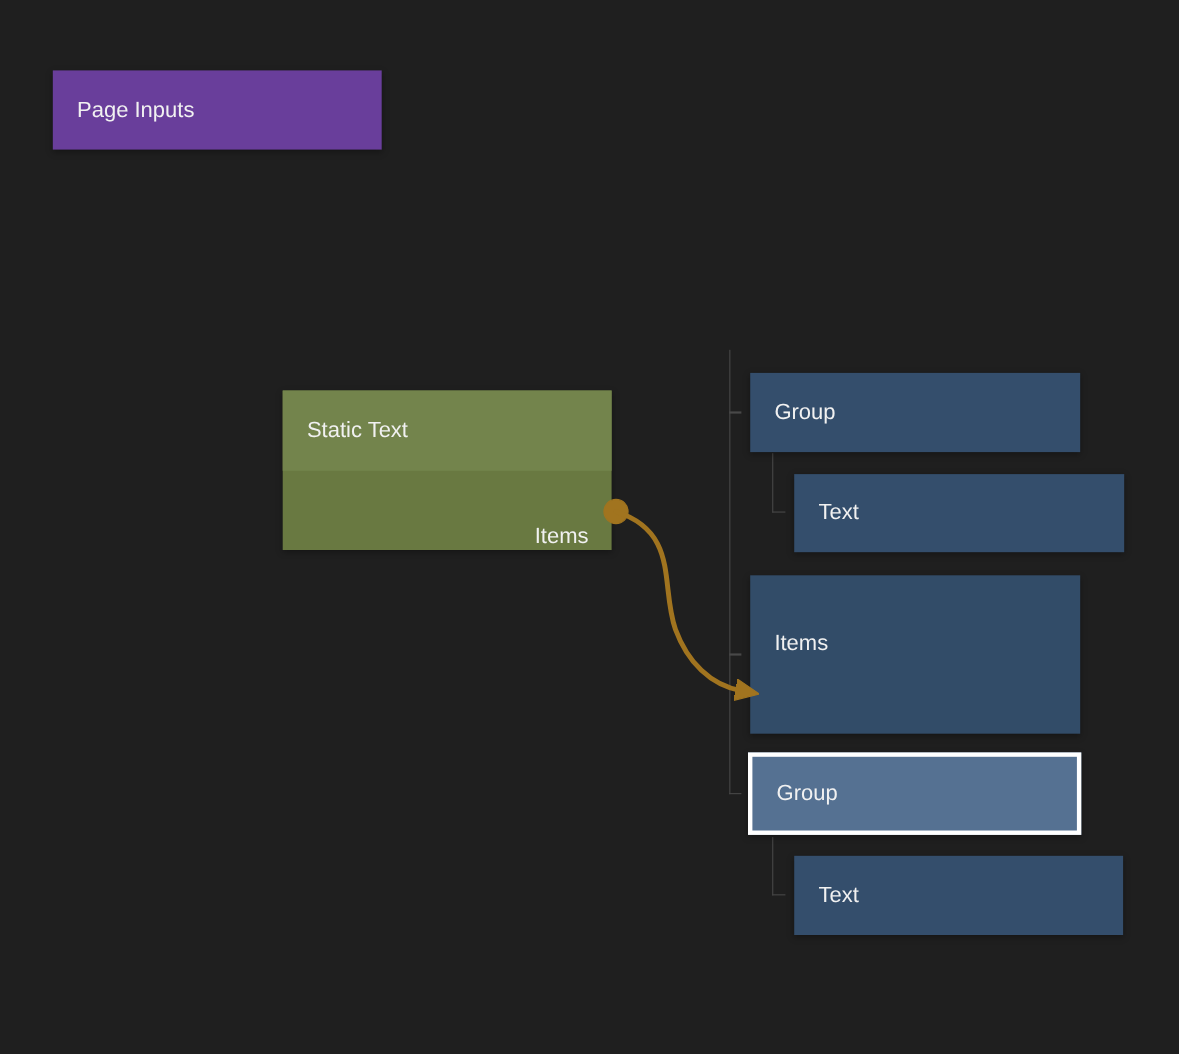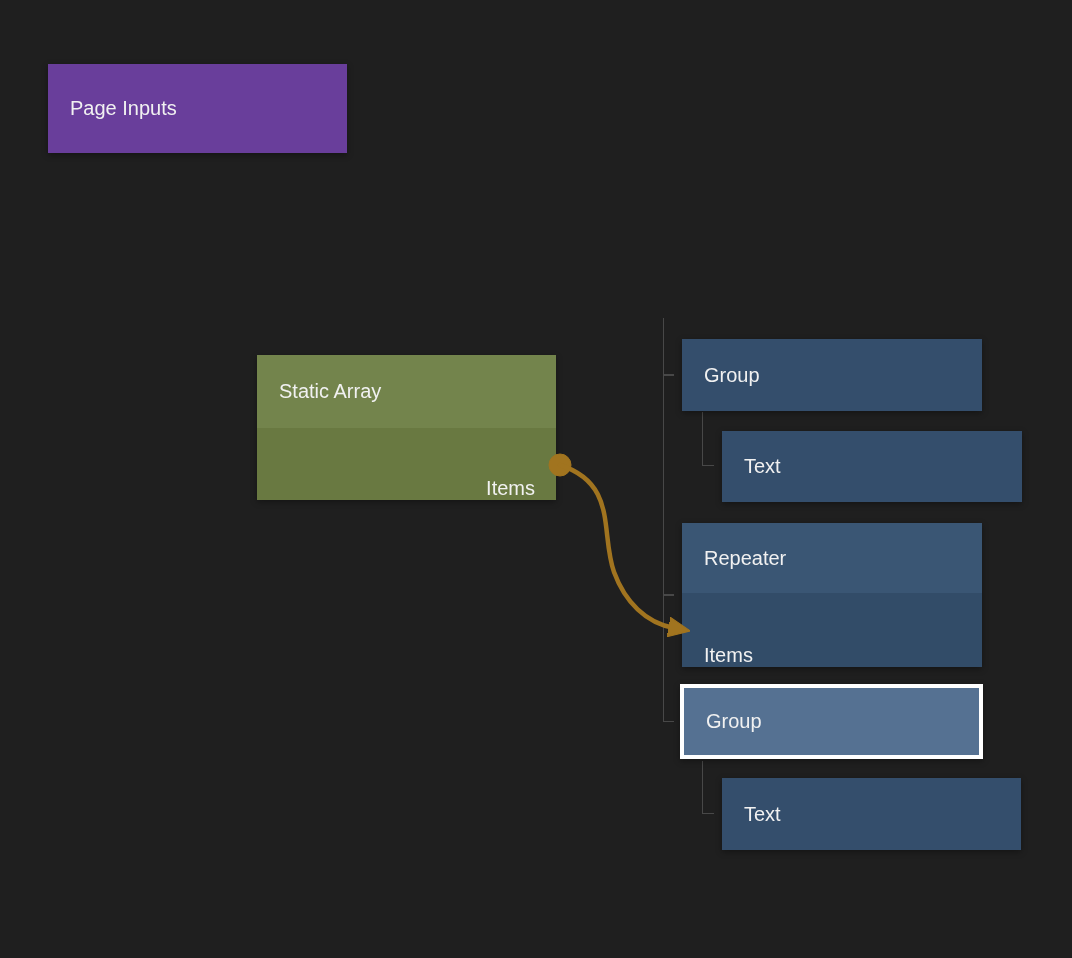--- a/index.html
+++ b/index.html
@@ -30,21 +30,21 @@
     height: 100%;
   }
   .row {
     display: flex;
     align-items: flex-end;
     box-sizing: border-box;
   }
 
   
   #node-page-inputs {
-    left: 48px; top: 64px; width: 299px; height: 89px;
+    left: 48px; top: 64px; width: 299px; height: 72px;
     background: var(--node-purple, #693e9b);
   }
 
   
   #node-static-array {
     left: 257px; top: 355px; width: 299px; height: 145px;
     background: var(--node-green-body, #697941);
   }
   #node-static-array .header {
     height: 73px;
@@ -119,21 +119,21 @@
 </head>
 <body>
 
 <div id="canvas">
 
   <div class="node" id="node-page-inputs">
     <div class="title">Page Inputs</div>
   </div>
 
   <div class="node" id="node-static-array">
-    <div class="row header title">Static Array</div>
+    <div class="row header title">Static Text</div>
     <div class="row out-row">
       <span>Items</span>
     </div>
   </div>
 
   <div class="tree-line" id="tl-main-v"></div>
   <div class="tree-line" id="tl-tick-g1"></div>
   <div class="tree-line" id="tl-tick-rep"></div>
   <div class="tree-line" id="tl-tick-g2"></div>
   <div class="tree-line" id="tl-sub-v1"></div>
@@ -144,21 +144,20 @@
 
   <div class="node blue" id="node-group-1">
     <div class="title">Group</div>
   </div>
 
   <div class="node blue" id="node-text-1">
     <div class="title">Text</div>
   </div>
 
   <div class="node" id="node-repeater">
-    <div class="row header title">Repeater</div>
     <div class="row in-row">
       <span>Items</span>
     </div>
   </div>
 
   <div class="node" id="node-group-2">
     <div class="title">Group</div>
   </div>
 
   <div class="node blue" id="node-text-2">

